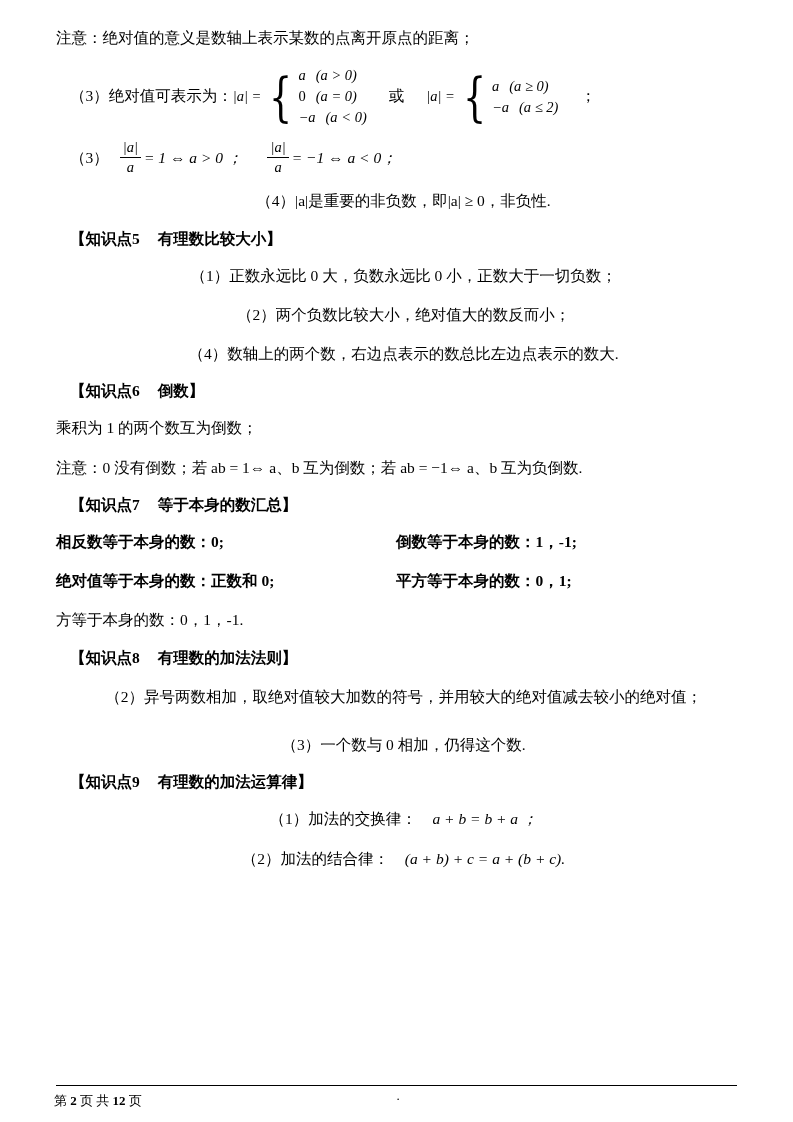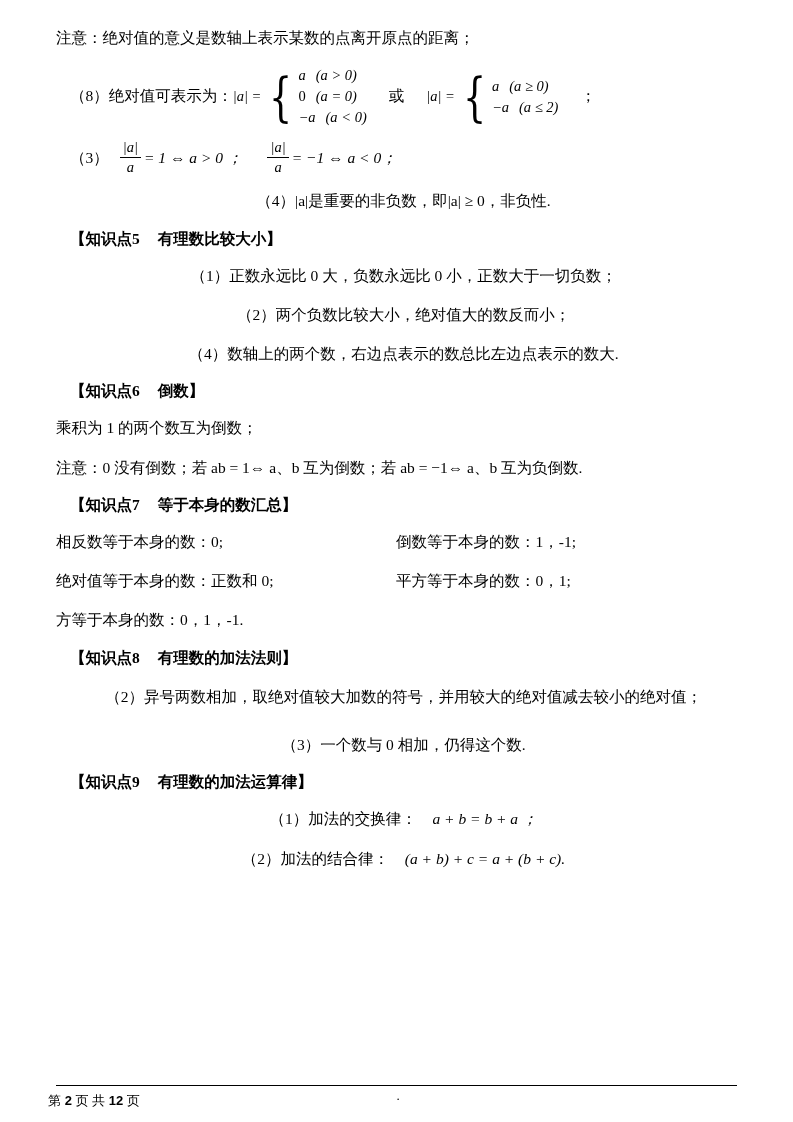--- a/index.html
+++ b/index.html
@@ -112,58 +112,59 @@
     width: 100%;
     min-width: 14px;
   }
   .frac .bot {
     padding: 1px 3px 0 3px;
     font-size: 14.5px;
   }
   .two-col {
     display: flex;
     white-space: nowrap;
+    font-weight: bold;
   }
   .two-col .left {
     width: 340px;
     flex: 0 0 340px;
   }
   .sep-line {
     position: absolute;
     left: 56px;
     right: 56px;
     bottom: 36px;
     border-top: 1px solid #000000;
   }
   .footer {
     position: absolute;
-    left: 48px;
+    left: 54px;
     bottom: 12px;
     font-size: 13px;
-    font-family: Liberation Sans, sans-serif;
+    font-family: Liberation Serif, serif;
   }
   .footer b { font-weight: bold; }
   .footer-dot {
     position: absolute;
     bottom: 18px;
     left: 50%;
     font-size: 13px;
   }
   .sp { display: inline-block; width: 8px; }
   .sp2 { display: inline-block; width: 22px; }
 </style>
 </head>
 <body>
 
 <div class="page">
 
   <p class="line">注意：绝对值的意义是数轴上表示某数的点离开原点的距离；</p>
 
   <div class="formula-row">
-    <span>（8）绝对值可表示为：</span>
+    <span>（3）绝对值可表示为：</span>
     <span class="pw">
       <span class="mathi">|a| =</span>
       <span class="brace">{</span>
       <span class="cases">
         <span class="c"><span class="mathi">a</span><span class="cond mathi">(a &gt; 0)</span></span>
         <span class="c"><span class="mathu">0</span><span class="cond mathi">(a = 0)</span></span>
         <span class="c"><span class="mathi">−a</span><span class="cond mathi">(a &lt; 0)</span></span>
       </span>
     </span>
     <span class="sp2"></span>

